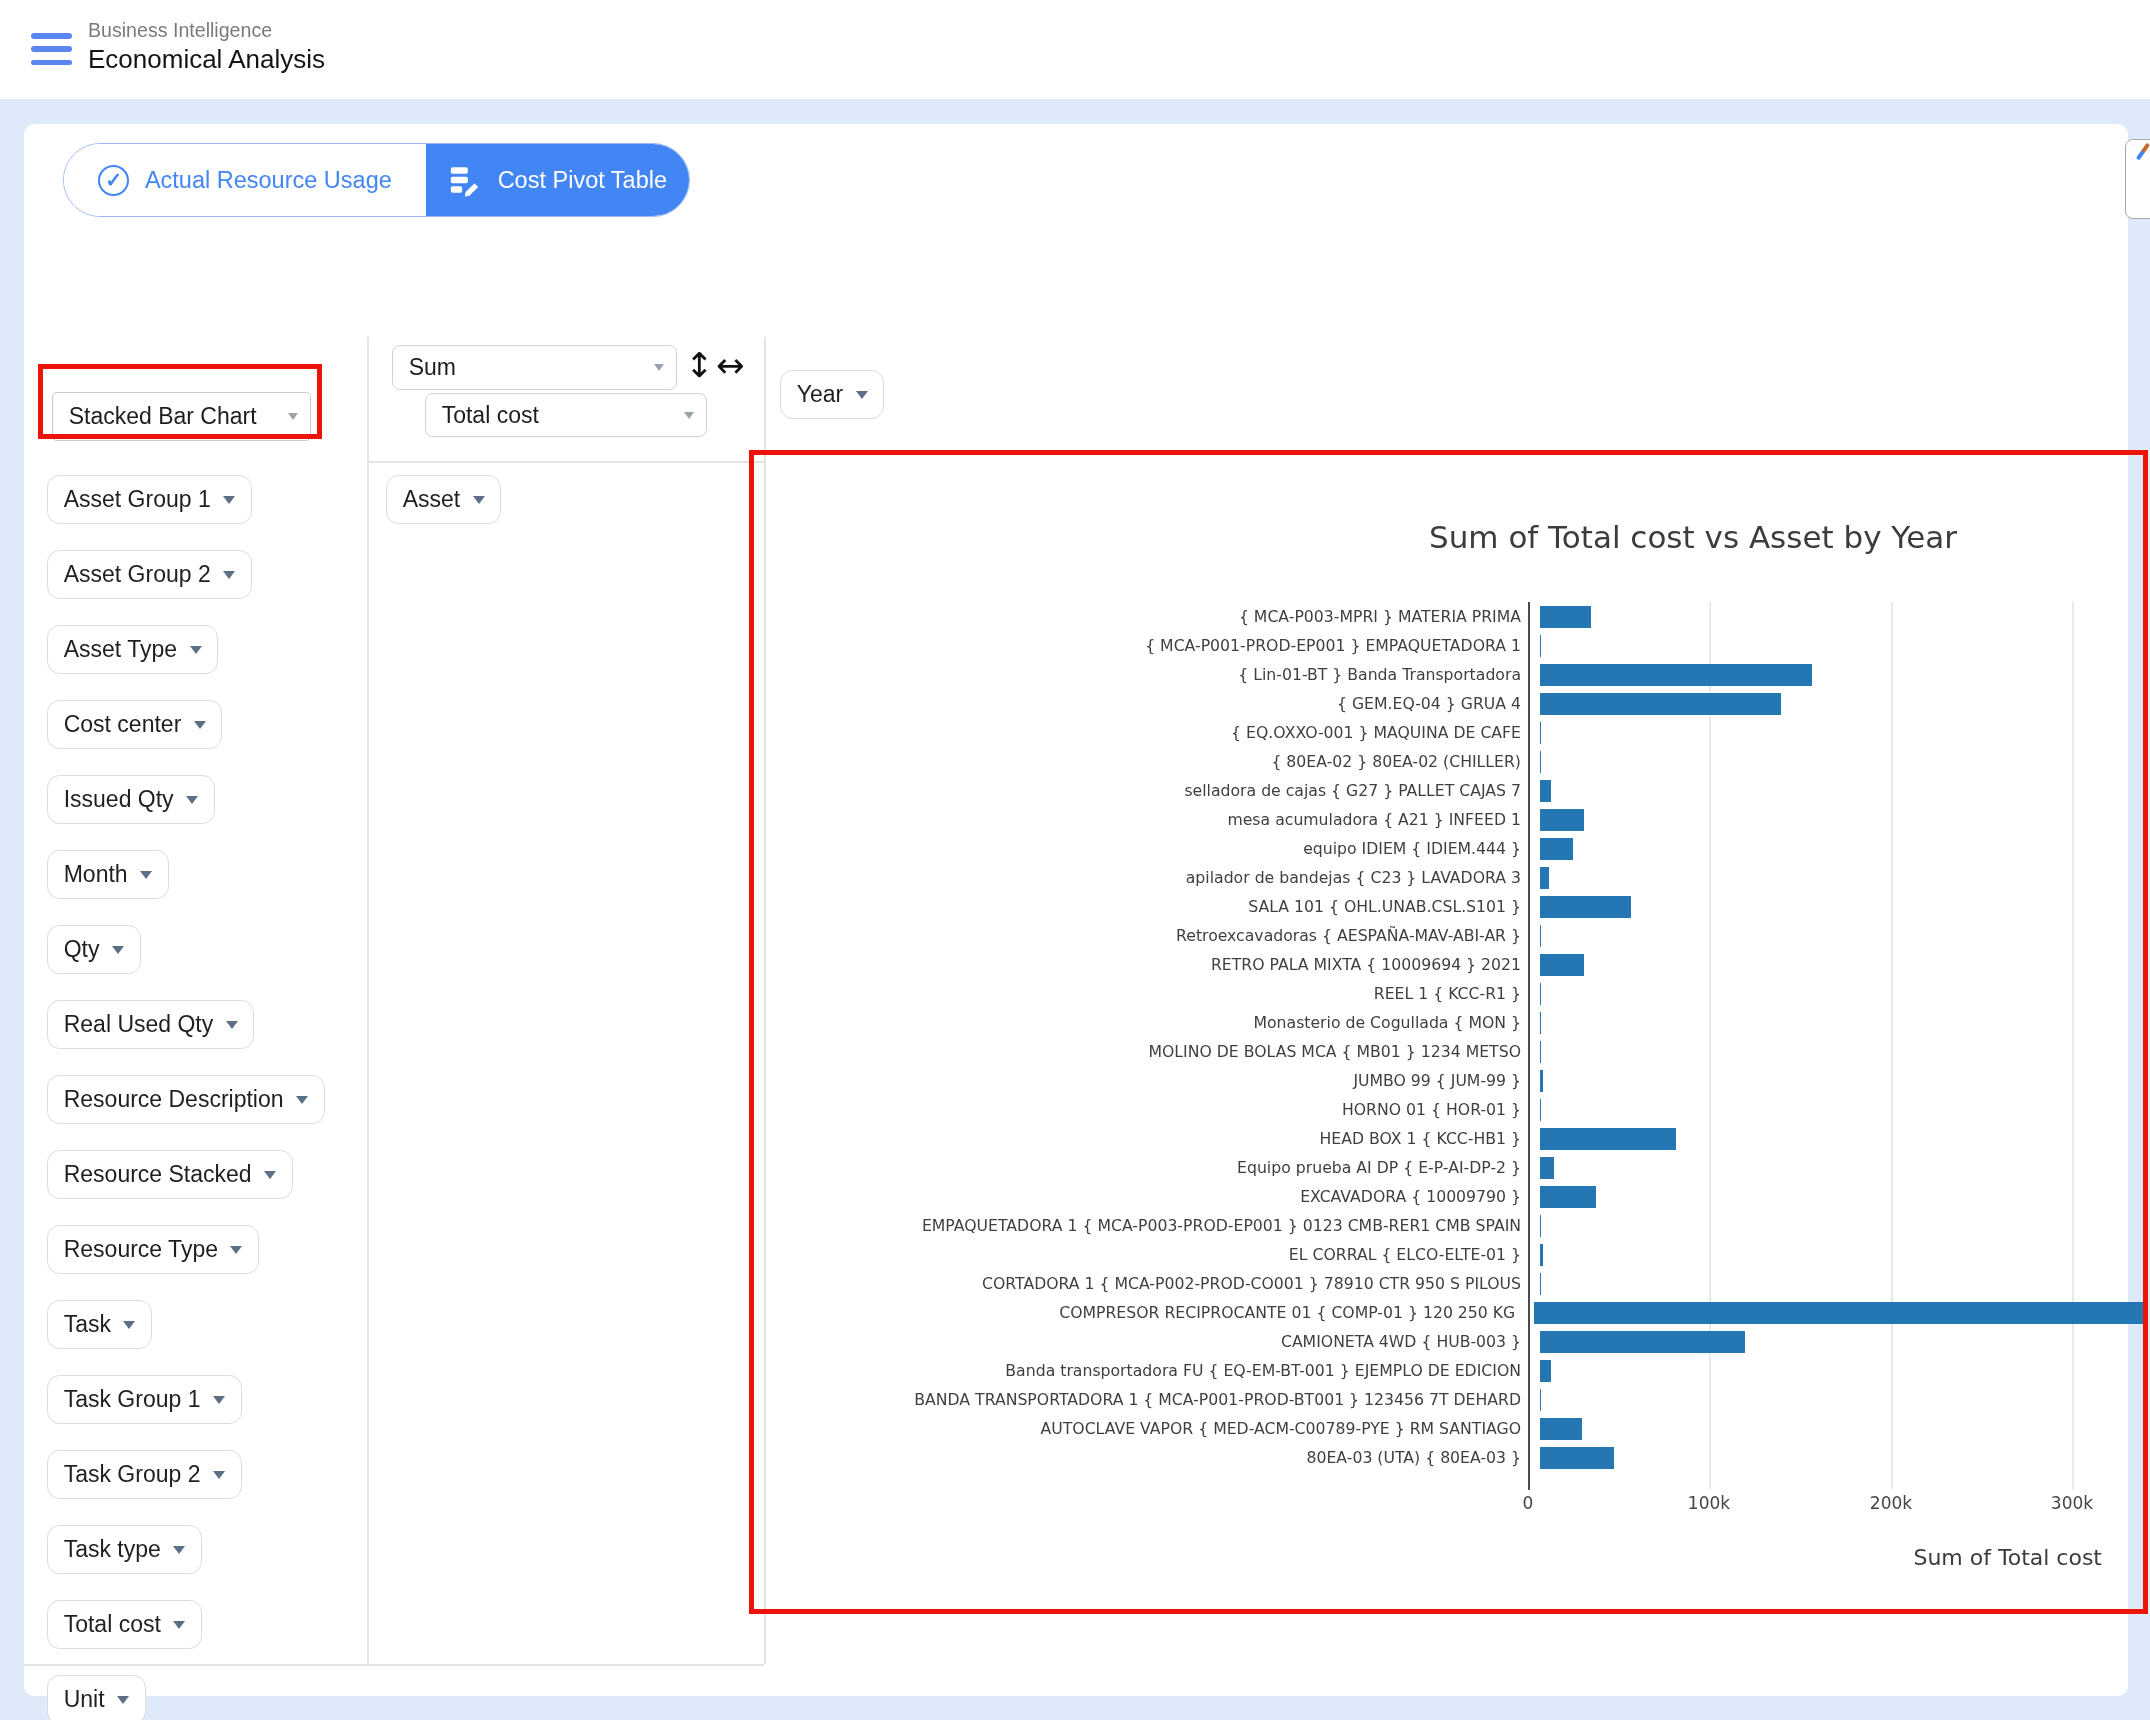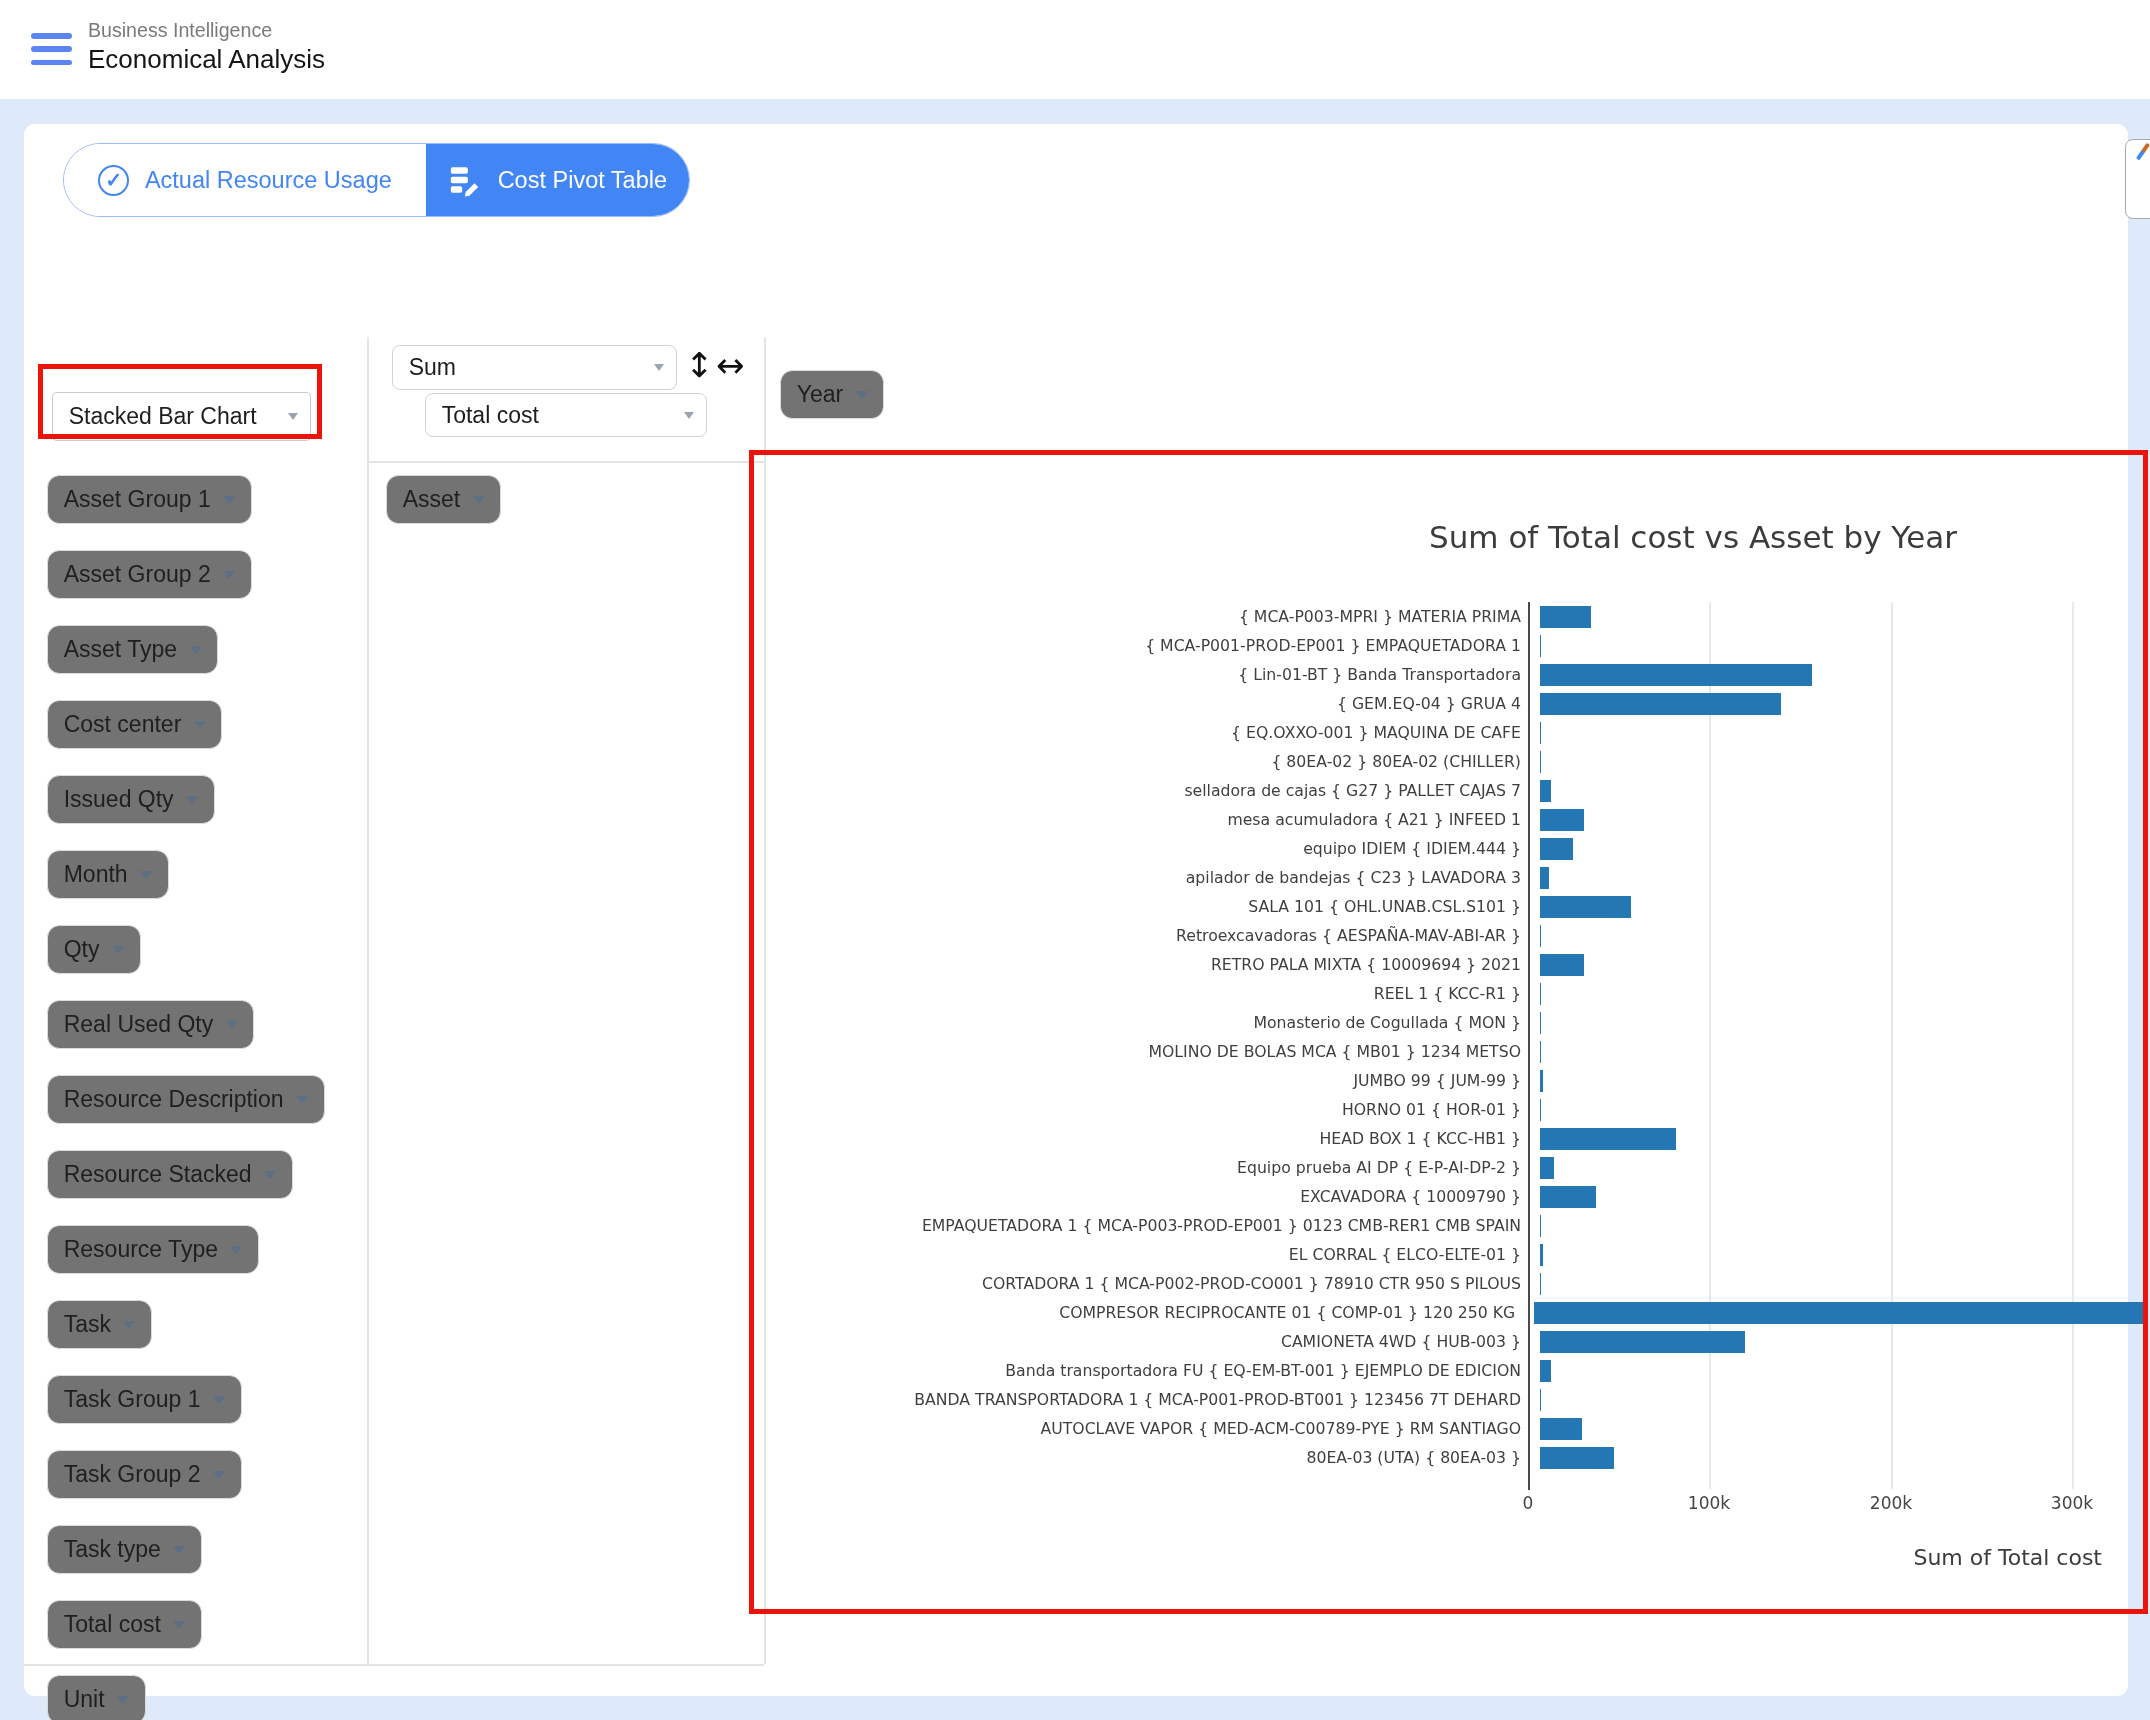--- a/index.html
+++ b/index.html
@@ -30,21 +30,21 @@
   
   .corner-box{left:2125px;top:139px;width:47px;height:78px;border:1.6px solid #a8a8a8;border-radius:7.8px;background:#fff;}
   .corner-mark{left:2141px;top:142px;width:3.9px;height:19px;transform:rotate(35deg);background:linear-gradient(#c96a2a 45%,#4285f4 55%);border-radius:1.6px;}
 
   
   .vdiv{width:1.6px;background:#e4e4e4;}
   .hdiv{height:1.6px;background:#e4e4e4;}
 
   
   .sel{display:flex;align-items:center;justify-content:space-between;background:#fff;border:1.6px solid #d2d2d2;box-sizing:border-box;padding:0 12.5px 0 15.7px;font-size:23px;color:#1d1d1d;cursor:pointer;}
-  .chip{display:inline-flex;align-items:center;gap:12.5px;height:49px;border:1.6px solid #dcdcdc;border-radius:12.5px;background:#737373;box-sizing:border-box;padding:0 15.7px;font-size:23px;color:#1f1f1f;cursor:pointer;}
+  .chip{display:inline-flex;align-items:center;gap:12.5px;height:49px;border:1.6px solid #dcdcdc;border-radius:12.5px;background:#ffffff;box-sizing:border-box;padding:0 15.7px;font-size:23px;color:#1f1f1f;cursor:pointer;}
   .caret{width:0;height:0;border-left:6.3px solid transparent;border-right:6.3px solid transparent;border-top:8.6px solid #5c6f84;}
   .caret.gray{border-top-color:#9aa4ae;border-left-width:5.5px;border-right-width:5.5px;border-top-width:7px;}
   .field-list{left:47px;top:475px;display:flex;flex-direction:column;align-items:flex-start;gap:26px;}
 
   .arrow-glyph{font-family:"DejaVu Sans",sans-serif;font-size:34px;color:#111;line-height:1;cursor:pointer;}
 
   
   .red-box{border:5.5px solid #ec1408;box-sizing:border-box;pointer-events:none;background:transparent;}
 
   

